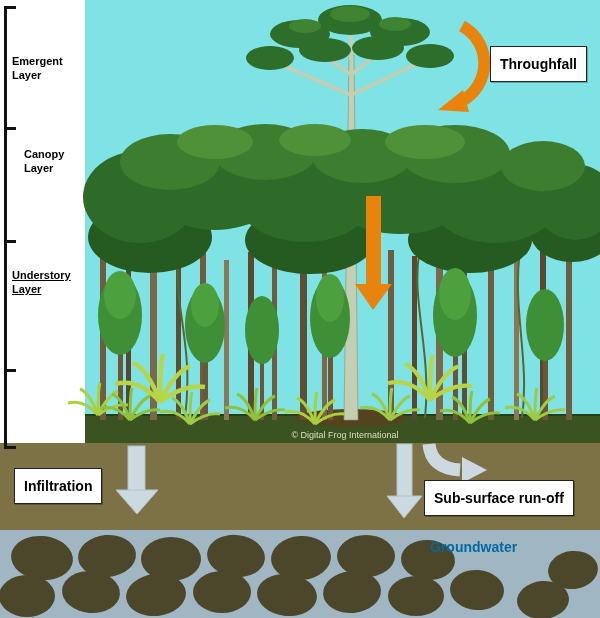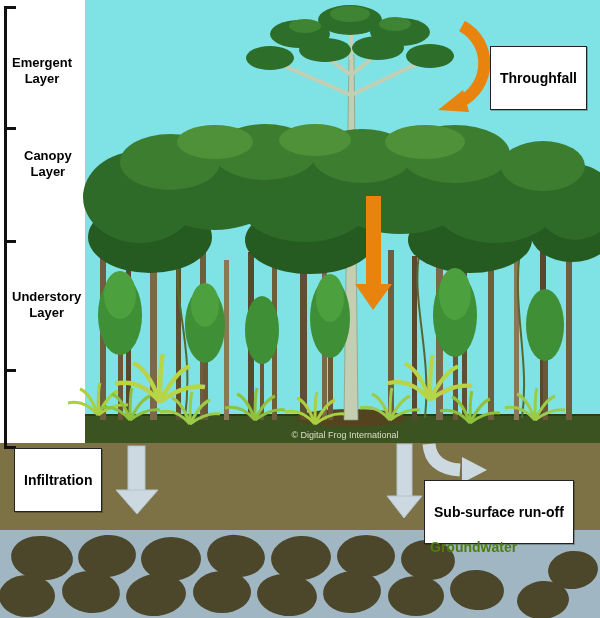--- a/index.html
+++ b/index.html
@@ -2,42 +2,42 @@
 <html><head>
 <meta charset="utf-8">
 <style>
   html,body{margin:0;padding:0;}
   .stage{
     position:relative;width:600px;height:618px;background:#ffffff;
     font-family:"Liberation Sans",sans-serif;overflow:hidden;
   }
   .layer-label{
     position:absolute;left:12px;color:#000;font-weight:bold;
-    font-size:13px;line-height:1.25;white-space:pre-line;z-index:5;text-align:center;
+    font-size:11px;line-height:1.25;white-space:pre-line;z-index:5;
   }
   .bracket{
     position:absolute;left:4px;width:9px;z-index:5;
     border-left:3px solid #111;border-top:3px solid #111;border-bottom:3px solid #111;
   }
   .label-box{
     position:absolute;background:#ffffff;border:1px solid #222;
-    font-weight:bold;font-size:14px;color:#000;padding:23px 9px;
+    font-weight:bold;font-size:14px;color:#000;padding:9px 9px;
     white-space:nowrap;z-index:6;box-shadow:1px 1px 0 rgba(0,0,0,0.25);
   }
   .soil-band{
     position:absolute;left:0;top:443px;width:600px;height:87px;
     background:#7d7245;z-index:1;
   }
   .water-band{
     position:absolute;left:0;top:530px;width:600px;height:88px;
     background:#a0b7c3;z-index:1;
   }
   .groundwater-label{
     position:absolute;left:430px;top:539px;font-weight:bold;
-    font-size:14px;color:#4d7c0f;z-index:6;
+    font-size:14px;color:#0369a1;z-index:6;
   }
   svg.scene{position:absolute;left:0;top:0;z-index:2;}
   svg.rocks{position:absolute;left:0;top:528px;z-index:3;}
   svg.arrows{position:absolute;left:0;top:0;z-index:4;pointer-events:none;}
 </style>
 </head>
 <body>
 
 <div class="stage">
 
@@ -188,21 +188,21 @@
 
   <div class="bracket" style="top:6px;height:118px;"></div>
   <div class="bracket" style="top:127px;height:110px;"></div>
   <div class="bracket" style="top:240px;height:126px;"></div>
   <div class="bracket" style="top:369px;height:74px;"></div>
 
   <div class="layer-label" style="top:55px;">Emergent
 Layer</div>
   <div class="layer-label" style="top:148px;margin-left:12px;">Canopy
 Layer</div>
-  <div class="layer-label" style="top:289px;">Understory
+  <div class="layer-label" style="top:269px;text-decoration:underline;">Understory
 Layer</div>
 
   <div class="soil-band"></div>
   <div class="water-band"></div>
 
   <svg class="rocks" width="600" height="90" viewBox="0 0 600 90">
     <g fill="#4c472b">
       <ellipse cx="42" cy="30" rx="31" ry="22" transform="rotate(6 42 30)"></ellipse>
       <ellipse cx="107" cy="28" rx="29" ry="21" transform="rotate(-5 107 28)"></ellipse>
       <ellipse cx="171" cy="31" rx="30" ry="22"></ellipse>
@@ -247,21 +247,21 @@
 
     <g>
       <path d="M429 444 Q 431 468 460 470" fill="none" stroke-width="13" stroke="#cdd9e0"></path>
       <polygon points="487,470 462,457 462,483" fill="#cdd9e0"></polygon>
     </g>
   </svg>
 
   <div class="label-box" style="left:490px;top:46px;">
     <span>Throughfall</span>
   </div>
-  <div class="label-box" style="left:14px;top:448px;">
+  <div class="label-box" style="left:14px;top:468px;">
     <span>Infiltration</span>
   </div>
   <div class="label-box" style="left:424px;top:480px;">
     <span>Sub-surface run-off</span>
   </div>
   <div class="groundwater-label">Groundwater</div>
 
 </div>
 
 </body></html>

